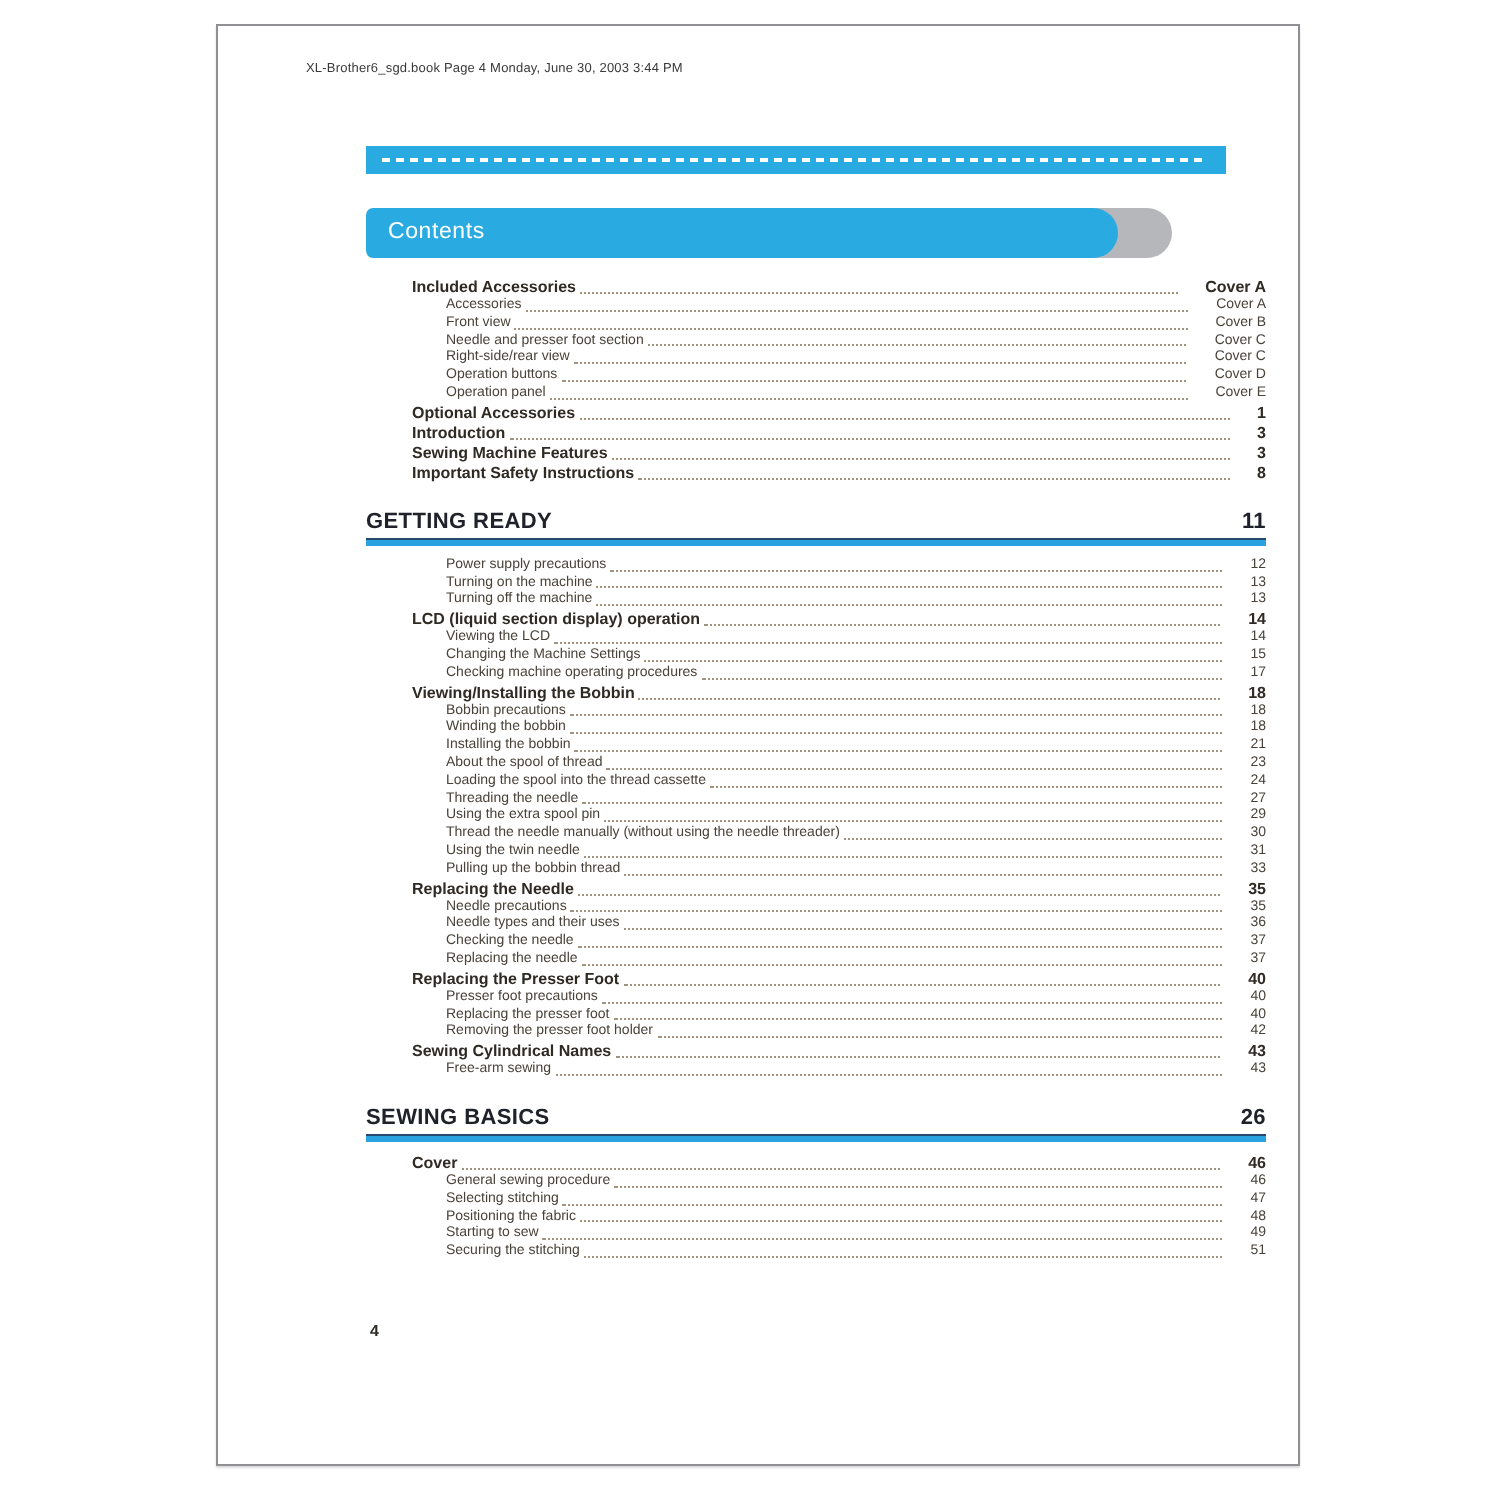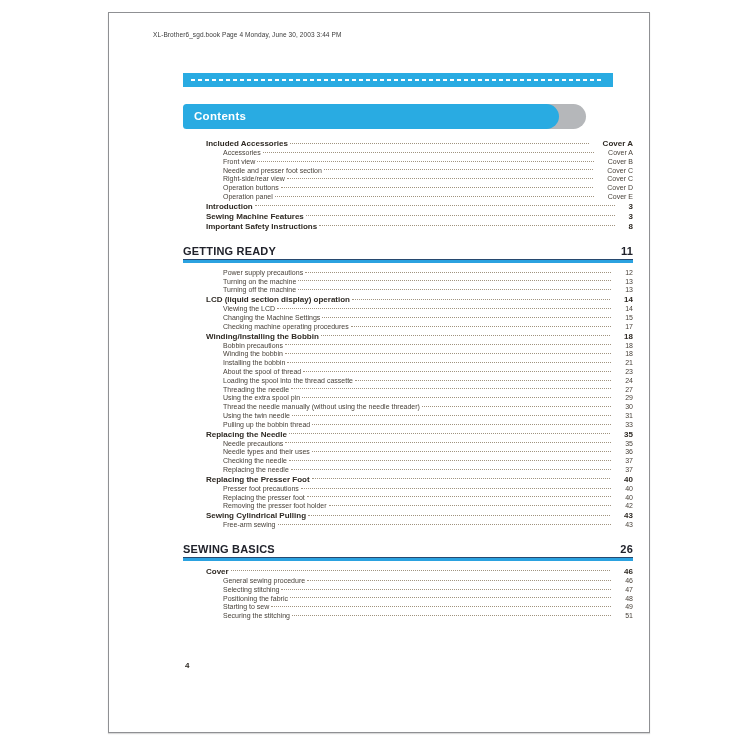--- a/index.html
+++ b/index.html
@@ -44,35 +44,35 @@
     background:#b5b7ba;
     border-radius:13px;
   }
   .blue-pill{
     position:absolute;
     left:74px; top:91px;
     width:376px; height:25px;
     background:#29abe2;
     border-radius:4px 14px 14px 4px;
     color:#ffffff;
-    font-weight:bold;
+    font-weight:normal;
     font-size:11.5px;
     line-height:25px;
     padding-left:11px;
     box-sizing:border-box;
     letter-spacing:0.3px;
   }
   #toc{
     position:absolute;
     left:74px; top:126px;
     width:450px;
   }
   .row{
     display:flex;
-    align-items:center;
+    align-items:flex-end;
     white-space:nowrap;
   }
   .row .t{ flex:0 0 auto; }
   .row .dots{
     flex:1 1 auto;
     border-bottom:1px dotted #a0937f;
     margin:0 2px 2px 2px;
     min-width:6px;
   }
   .row .p{ flex:0 0 auto;padding-left:12px; }
@@ -156,20 +156,25 @@
         <span class="t">Operation buttons</span>
         <span class="dots"></span>
         <span class="p">Cover D</span>
       </div>
       <div class="row l2">
         <span class="t">Operation panel</span>
         <span class="dots"></span>
         <span class="p">Cover E</span>
       </div>
       <div class="row l1">
+        <span class="t">Optional Accessories</span>
+        <span class="dots"></span>
+        <span class="p">1</span>
+      </div>
+      <div class="row l1">
         <span class="t">Introduction</span>
         <span class="dots"></span>
         <span class="p">3</span>
       </div>
       <div class="row l1">
         <span class="t">Sewing Machine Features</span>
         <span class="dots"></span>
         <span class="p">3</span>
       </div>
       <div class="row l1">
@@ -211,21 +216,21 @@
         <span class="t">Changing the Machine Settings</span>
         <span class="dots"></span>
         <span class="p">15</span>
       </div>
       <div class="row l2">
         <span class="t">Checking machine operating procedures</span>
         <span class="dots"></span>
         <span class="p">17</span>
       </div>
       <div class="row l1">
-        <span class="t">Winding/Installing the Bobbin</span>
+        <span class="t">Viewing/Installing the Bobbin</span>
         <span class="dots"></span>
         <span class="p">18</span>
       </div>
       <div class="row l2">
         <span class="t">Bobbin precautions</span>
         <span class="dots"></span>
         <span class="p">18</span>
       </div>
       <div class="row l2">
         <span class="t">Winding the bobbin</span>
@@ -311,21 +316,21 @@
         <span class="t">Replacing the presser foot</span>
         <span class="dots"></span>
         <span class="p">40</span>
       </div>
       <div class="row l2">
         <span class="t">Removing the presser foot holder</span>
         <span class="dots"></span>
         <span class="p">42</span>
       </div>
       <div class="row l1">
-        <span class="t">Sewing Cylindrical Pulling</span>
+        <span class="t">Sewing Cylindrical Names</span>
         <span class="dots"></span>
         <span class="p">43</span>
       </div>
       <div class="row l2">
         <span class="t">Free-arm sewing</span>
         <span class="dots"></span>
         <span class="p">43</span>
       </div>
       <div class="sec">
         <span>SEWING BASICS</span>

